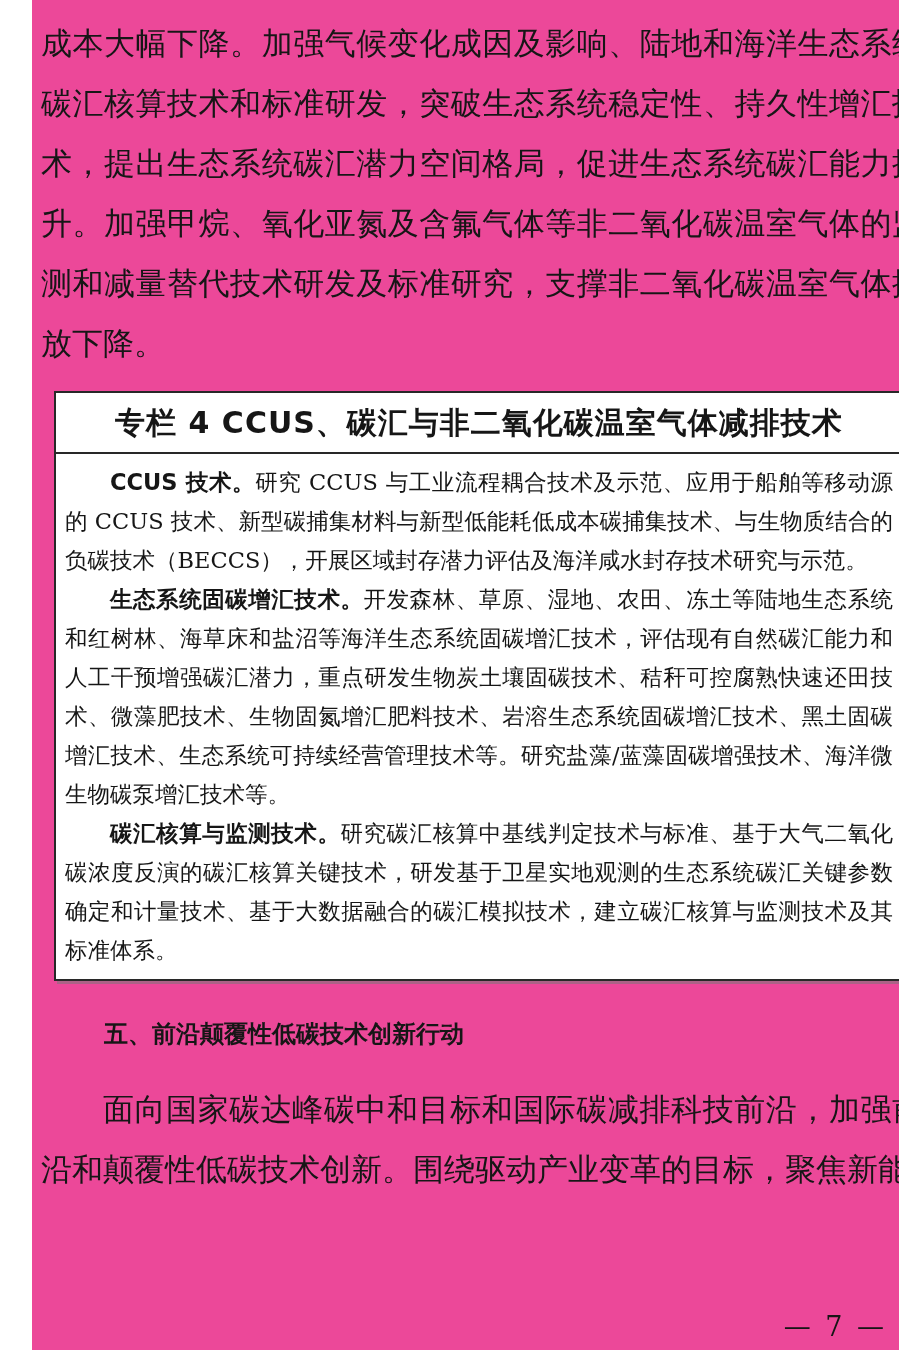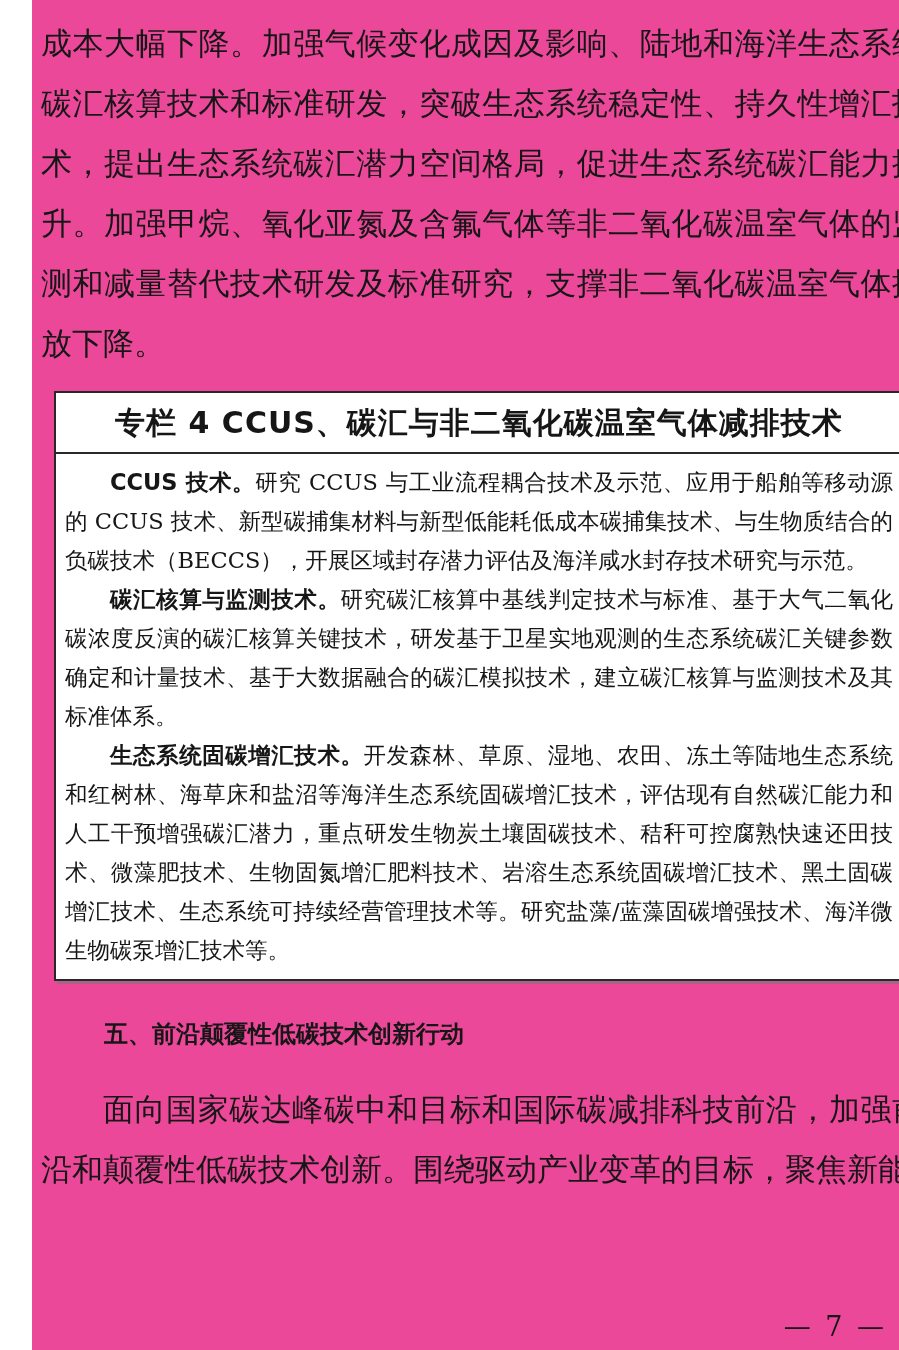--- a/index.html
+++ b/index.html
@@ -88,24 +88,24 @@
 
   <p class="intro">成本大幅下降。加强气候变化成因及影响、陆地和海洋生态系统碳汇核算技术和标准研发，突破生态系统稳定性、持久性增汇技术，提出生态系统碳汇潜力空间格局，促进生态系统碳汇能力提升。加强甲烷、氧化亚氮及含氟气体等非二氧化碳温室气体的监测和减量替代技术研发及标准研究，支撑非二氧化碳温室气体排放下降。</p>
 
   <div class="panel">
     <div class="panel-title">专栏 4 CCUS、碳汇与非二氧化碳温室气体减排技术</div>
     <div class="panel-body">
       <p class="box-para">
         <span class="lead">CCUS 技术。</span><span>研究 CCUS 与工业流程耦合技术及示范、应用于船舶等移动源的 CCUS 技术、新型碳捕集材料与新型低能耗低成本碳捕集技术、与生物质结合的负碳技术（BECCS），开展区域封存潜力评估及海洋咸水封存技术研究与示范。</span>
       </p>
       <p class="box-para">
-        <span class="lead">碳汇核算与监测技术。</span><span>研究碳汇核算中基线判定技术与标准、基于大气二氧化碳浓度反演的碳汇核算关键技术，研发基于卫星实地观测的生态系统碳汇关键参数确定和计量技术、基于大数据融合的碳汇模拟技术，建立碳汇核算与监测技术及其标准体系。</span>
+        <span class="lead">生态系统固碳增汇技术。</span><span>开发森林、草原、湿地、农田、冻土等陆地生态系统和红树林、海草床和盐沼等海洋生态系统固碳增汇技术，评估现有自然碳汇能力和人工干预增强碳汇潜力，重点研发生物炭土壤固碳技术、秸秆可控腐熟快速还田技术、微藻肥技术、生物固氮增汇肥料技术、岩溶生态系统固碳增汇技术、黑土固碳增汇技术、生态系统可持续经营管理技术等。研究盐藻/蓝藻固碳增强技术、海洋微生物碳泵增汇技术等。</span>
       </p>
       <p class="box-para">
-        <span class="lead">生态系统固碳增汇技术。</span><span>开发森林、草原、湿地、农田、冻土等陆地生态系统和红树林、海草床和盐沼等海洋生态系统固碳增汇技术，评估现有自然碳汇能力和人工干预增强碳汇潜力，重点研发生物炭土壤固碳技术、秸秆可控腐熟快速还田技术、微藻肥技术、生物固氮增汇肥料技术、岩溶生态系统固碳增汇技术、黑土固碳增汇技术、生态系统可持续经营管理技术等。研究盐藻/蓝藻固碳增强技术、海洋微生物碳泵增汇技术等。</span>
+        <span class="lead">碳汇核算与监测技术。</span><span>研究碳汇核算中基线判定技术与标准、基于大气二氧化碳浓度反演的碳汇核算关键技术，研发基于卫星实地观测的生态系统碳汇关键参数确定和计量技术、基于大数据融合的碳汇模拟技术，建立碳汇核算与监测技术及其标准体系。</span>
       </p>
     </div>
   </div>
 
   <div class="section-heading">五、前沿颠覆性低碳技术创新行动</div>
 
   <p class="closing">面向国家碳达峰碳中和目标和国际碳减排科技前沿，加强前沿和颠覆性低碳技术创新。围绕驱动产业变革的目标，聚焦新能</p>
 
   <div class="page-number">— 7 —</div>
 

